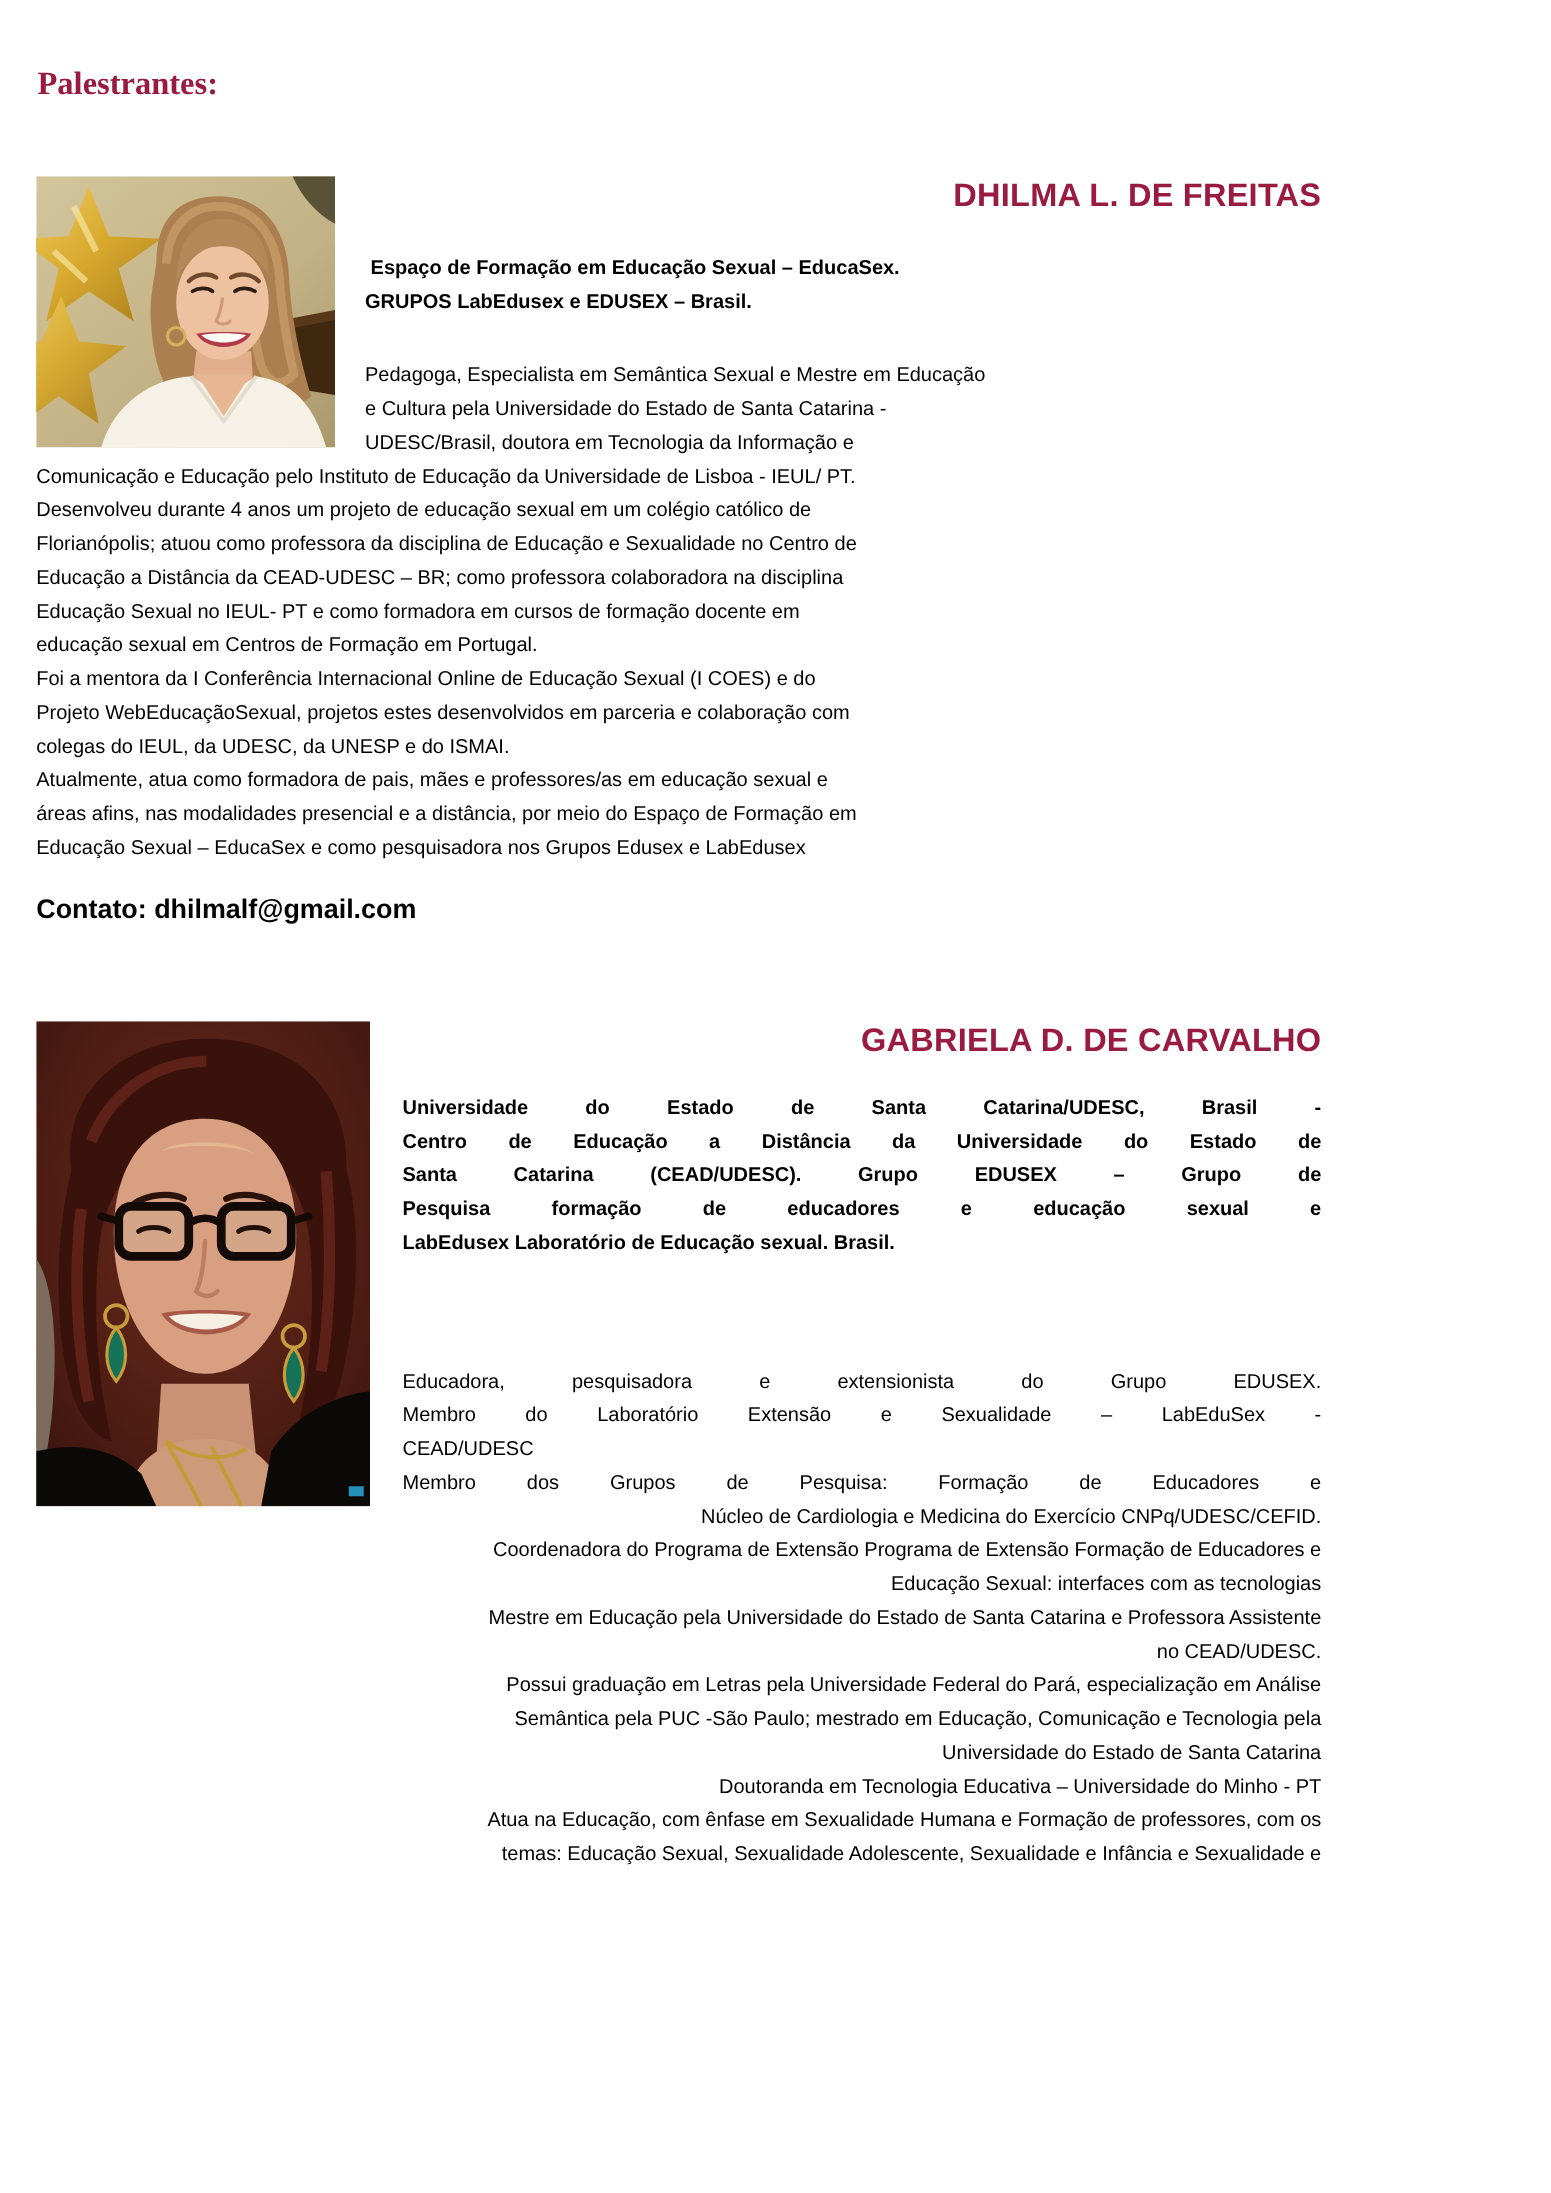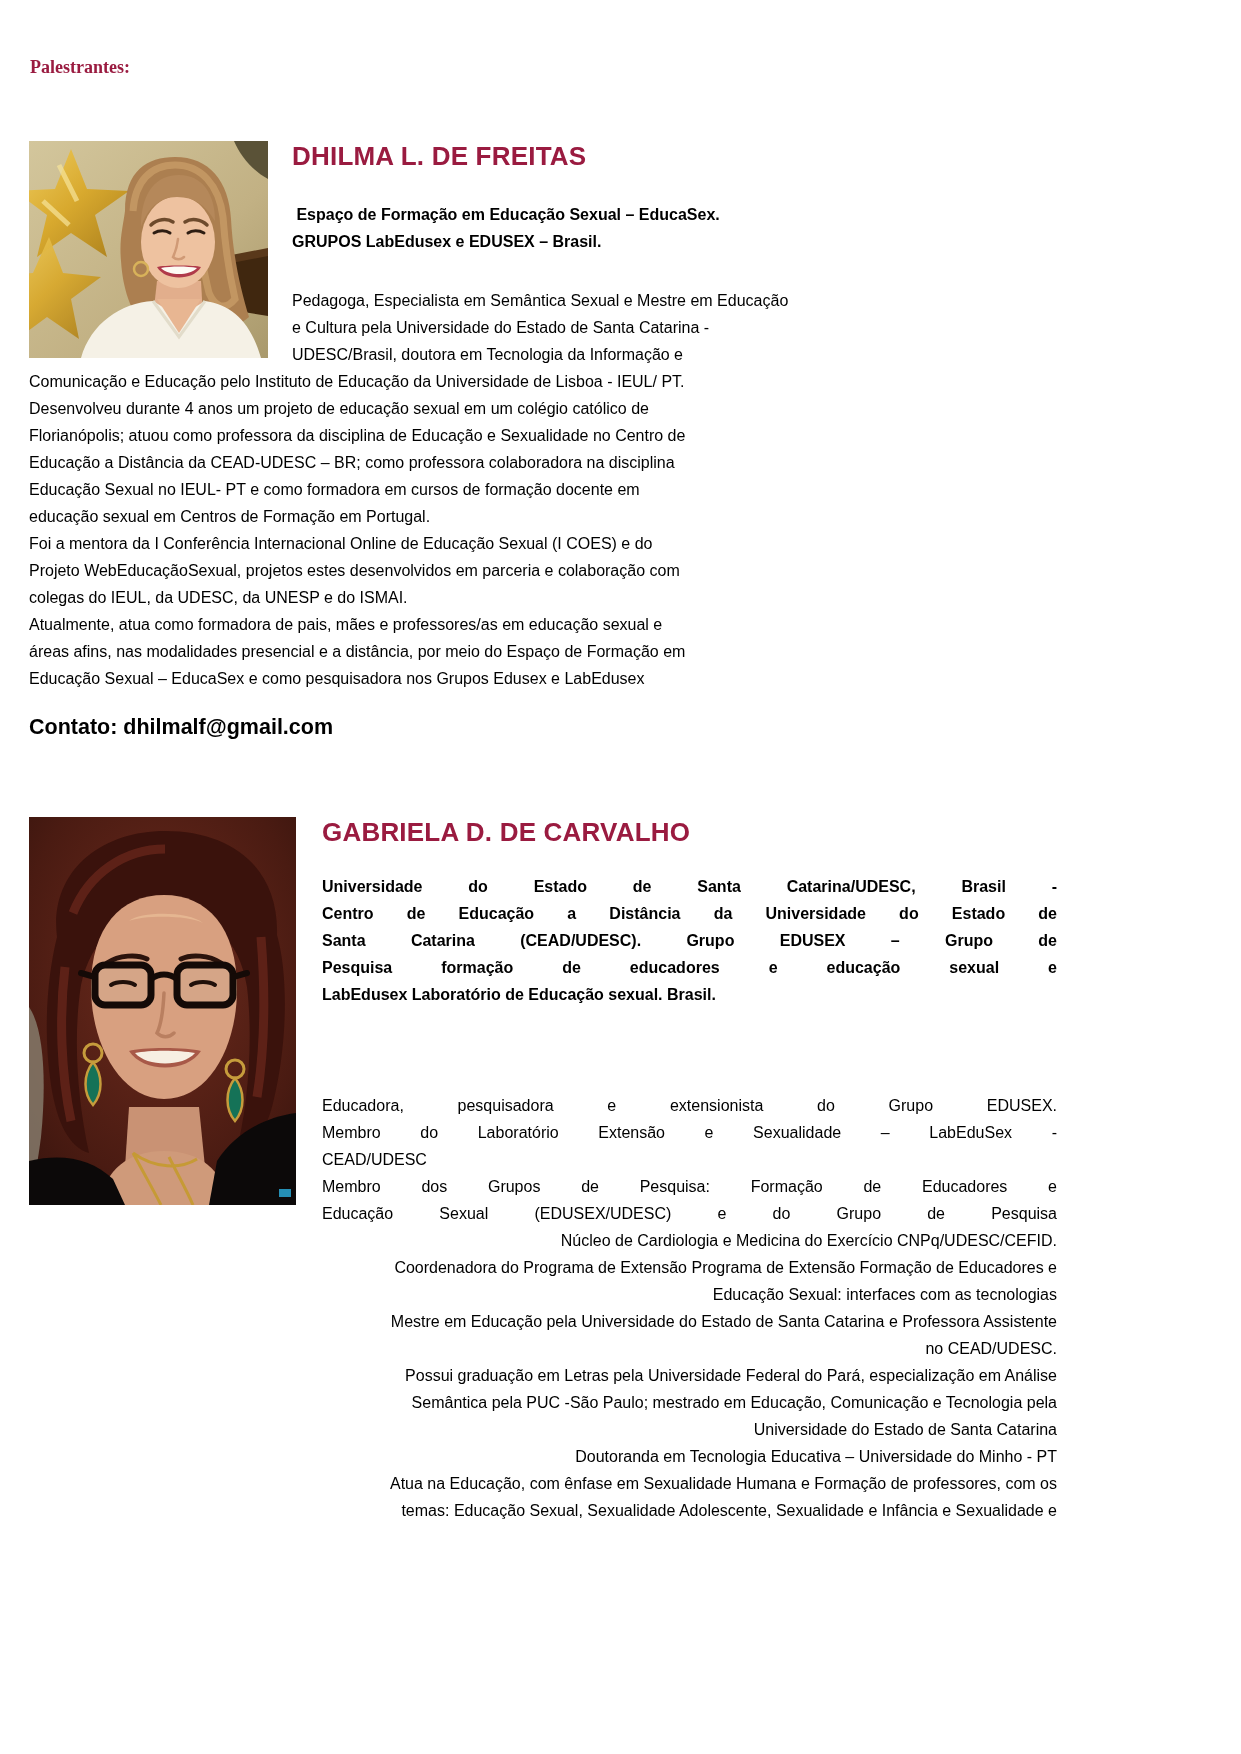--- a/index.html
+++ b/index.html
@@ -1,33 +1,33 @@
 <!DOCTYPE html>
 <html><head>
 <meta charset="utf-8">
 <style>
   html,body{margin:0;padding:0;}
   body{
     width:1241px;height:1754px;background:#ffffff;color:#000;
     font-family:"Liberation Sans",sans-serif;position:relative;overflow:hidden;
   }
   .doc-title{
-    font-family:"Liberation Serif",serif;font-weight:bold;font-size:18px;
+    font-family:"Liberation Serif",serif;font-weight:bold;font-size:26px;
     color:#9a1b40;margin:52px 0 0 30px;line-height:30px;
   }
   .speaker{margin-left:29px;margin-right:184px;}   
   .speaker:after{content:"";display:block;clear:both;}
   .s1{margin-top:59px;}
   .s2{margin-top:55px;}
   .photo{float:left;display:block;}
   .photo1{width:239px;height:217px;margin:0 24px 0 0;}
   .photo2{width:267px;height:388px;margin:0 26px 0 0;}
   .name{
     font-size:26px;font-weight:bold;color:#9a1b40;
-    margin:5px 0 0 0;line-height:30px;letter-spacing:.2px;
+    margin:5px 0 0 0;line-height:30px;letter-spacing:.2px;text-align:right;
   }
   .s2 .name{margin-top:6px;}
   .ln{font-size:16px;line-height:27px;}
   .affil{font-weight:bold;margin-top:30px;}
   .s2 .affil{margin-top:26px;}
   .bio{margin-top:32px;}
   .bio-rest{margin-top:0;text-align:right;}
   .s2 .bio-justified{margin-top:84px;padding-left:25px;}
   
   .justify .ln, .justify-all .ln{text-align:justify;text-align-last:justify;}
@@ -161,21 +161,20 @@
       <div class="ln">Centro de Educação a Distância da Universidade do Estado de</div>
       <div class="ln">Santa Catarina (CEAD/UDESC). Grupo EDUSEX – Grupo de</div>
       <div class="ln">Pesquisa formação de educadores e educação sexual e</div>
       <div class="ln">LabEdusex Laboratório de Educação sexual. Brasil.</div>
     </div>
   <div class="bio bio-justified justify-all">
       <div class="ln">Educadora, pesquisadora e extensionista do Grupo EDUSEX.</div>
       <div class="ln">Membro do Laboratório Extensão e Sexualidade – LabEduSex -</div>
       <div class="ln">CEAD/UDESC</div>
       <div class="ln">Membro dos Grupos de Pesquisa: Formação de Educadores e</div>
-      <div class="ln">Educação Sexual (EDUSEX/UDESC) e do Grupo de Pesquisa</div>
     </div>
   <div class="bio bio-rest">
       <div class="ln">Núcleo de Cardiologia e Medicina do Exercício CNPq/UDESC/CEFID.</div>
       <div class="ln">Coordenadora do Programa de Extensão Programa de Extensão Formação de Educadores e</div>
       <div class="ln">Educação Sexual: interfaces com as tecnologias</div>
       <div class="ln">Mestre em Educação pela Universidade do Estado de Santa Catarina e Professora Assistente</div>
       <div class="ln">no CEAD/UDESC.</div>
       <div class="ln">Possui graduação em Letras pela Universidade Federal do Pará, especialização em Análise</div>
       <div class="ln">Semântica pela PUC -São Paulo; mestrado em Educação, Comunicação e Tecnologia pela</div>
       <div class="ln">Universidade do Estado de Santa Catarina</div>

